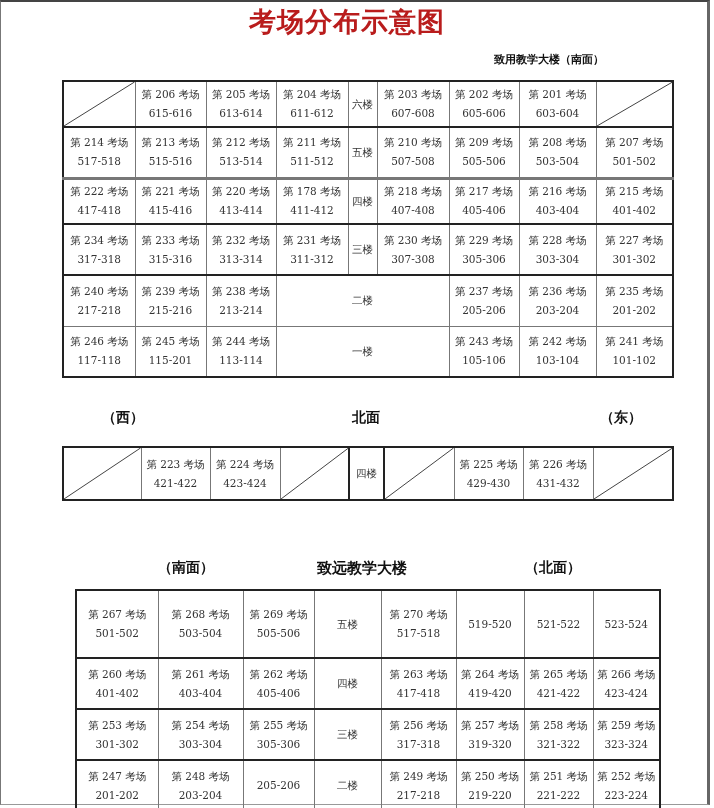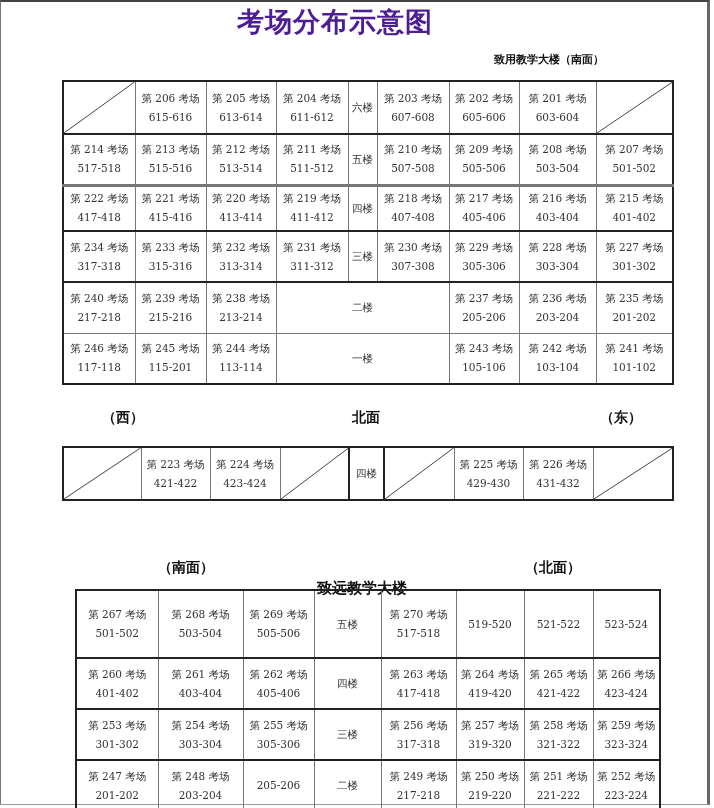--- a/index.html
+++ b/index.html
@@ -1,18 +1,18 @@
 <!DOCTYPE html>
 <html><head>
 <meta charset="utf-8">
 <style>
   html,body{margin:0;padding:0;background:#fff;}
   body{width:714px;height:808px;position:relative;overflow:hidden;font-family:"DejaVu Serif","Liberation Serif",serif;color:#222;}
   .page-frame{position:absolute;left:0;top:0;width:710px;height:805px;border-top:2px solid #444;border-left:1px solid #777;border-bottom:1px solid #999;border-right:3px solid #666;box-sizing:border-box;}
-  .title{position:absolute;left:4px;width:662px;top:4px;text-align:center;font-family:"DejaVu Sans","Liberation Sans",sans-serif;font-size:27px;font-weight:bold;letter-spacing:1px;color:#4c1d95;}
+  .title{position:absolute;left:16px;width:662px;top:4px;text-align:center;font-family:"DejaVu Sans","Liberation Sans",sans-serif;font-size:27px;font-weight:bold;letter-spacing:1px;color:#b91c1c;}
   .subtitle{position:absolute;left:0;width:604px;top:52px;text-align:right;font-family:"DejaVu Sans","Liberation Sans",sans-serif;font-size:11px;font-weight:bold;color:#111;}
   .label{position:absolute;font-family:"DejaVu Sans","Liberation Sans",sans-serif;font-size:14px;font-weight:bold;color:#111;}
   table.grid{position:absolute;border-collapse:collapse;table-layout:fixed;}
   table.grid td{border:1px solid #777;text-align:center;vertical-align:middle;font-size:10.5px;line-height:19px;padding:0;color:#333;position:relative;}
   table.t1{left:62px;top:80px;width:610px;border:2px solid #222;}
   table.t1 tr.thick td{border-top:2.5px solid #222;}
   table.t1 tr.mid td{border-top:3px solid #777;}
   table.t2{left:62px;top:446px;width:610px;border:2px solid #222;}
   table.t3{left:75px;top:589px;width:584px;border:2px solid #222;}
   table.t3 tr.thick td{border-top:2.5px solid #222;}
@@ -35,21 +35,21 @@
       <col style="width:71px">
       <col style="width:70px">
       <col style="width:72px">
     <col style="width:29px">
     <col style="width:72px">
       <col style="width:70px">
       <col style="width:77px">
       <col style="width:77px">
   </colgroup>
   <tbody>
-    <tr style="height:53px">
+    <tr style="height:46px">
       <td class="slash">
           <svg viewBox="0 0 100 100" preserveAspectRatio="none">
             <line x1="0" y1="100" x2="100" y2="0" stroke="#444" stroke-width="1" vector-effect="non-scaling-stroke"></line>
           </svg>
         </td>
       <td>
           <span class="cellname">第 206 考场</span>
           <span class="cellrange">615-616</span>
         </td>
       <td>
@@ -121,21 +121,21 @@
         </td>
       <td>
           <span class="cellname">第 221 考场</span>
           <span class="cellrange">415-416</span>
         </td>
       <td>
           <span class="cellname">第 220 考场</span>
           <span class="cellrange">413-414</span>
         </td>
       <td>
-          <span class="cellname">第 219 考场</span>
+          <span class="cellname">第 178 考场</span>
           <span class="cellrange">411-412</span>
         </td>
       <td class="floor">四楼</td>
       <td>
           <span class="cellname">第 218 考场</span>
           <span class="cellrange">407-408</span>
         </td>
       <td>
           <span class="cellname">第 217 考场</span>
           <span class="cellrange">405-406</span>
@@ -294,21 +294,21 @@
       <td class="slash">
           <svg viewBox="0 0 100 100" preserveAspectRatio="none">
             <line x1="0" y1="100" x2="100" y2="0" stroke="#444" stroke-width="1" vector-effect="non-scaling-stroke"></line>
           </svg>
         </td>
     </tr>
   </tbody>
 </table>
 
 <div class="label" style="left:158px;top:559px;font-size:14px;">（南面）</div>
-<div class="label" style="left:317px;top:559px;font-size:15px;margin-top:20px;">致远教学大楼</div>
+<div class="label" style="left:317px;top:559px;font-size:15px;">致远教学大楼</div>
 <div class="label" style="left:525px;top:559px;font-size:14px;">（北面）</div>
 
 <table class="grid t3">
   <colgroup>
     <col style="width:82px">
       <col style="width:85px">
       <col style="width:71px">
     <col style="width:67px">
     <col style="width:75px">
       <col style="width:68px">

